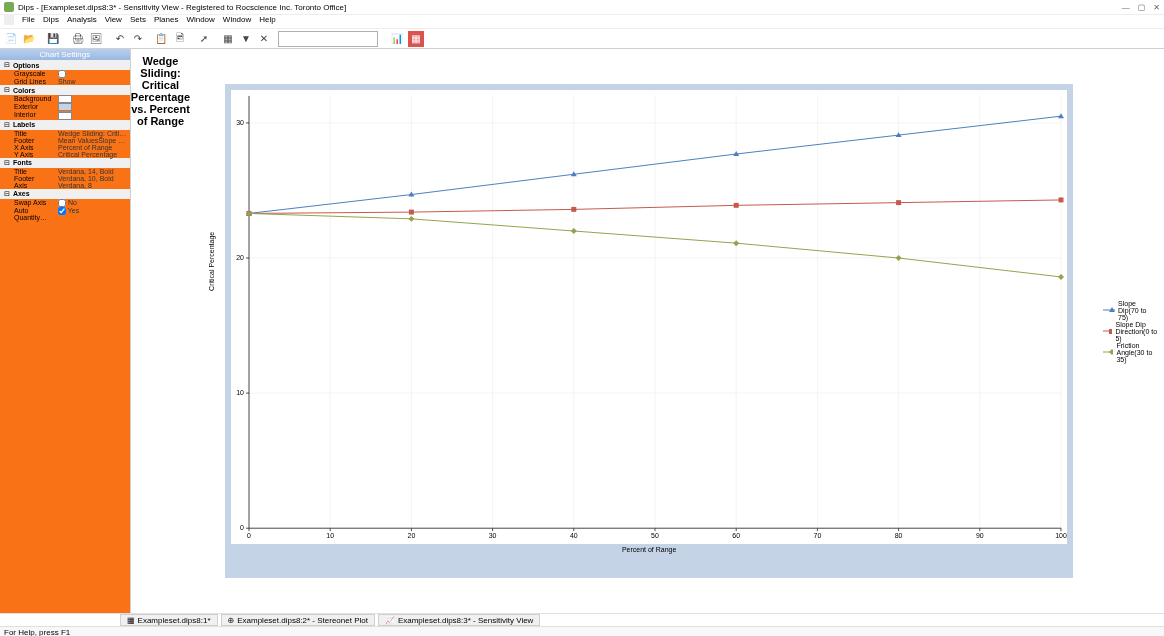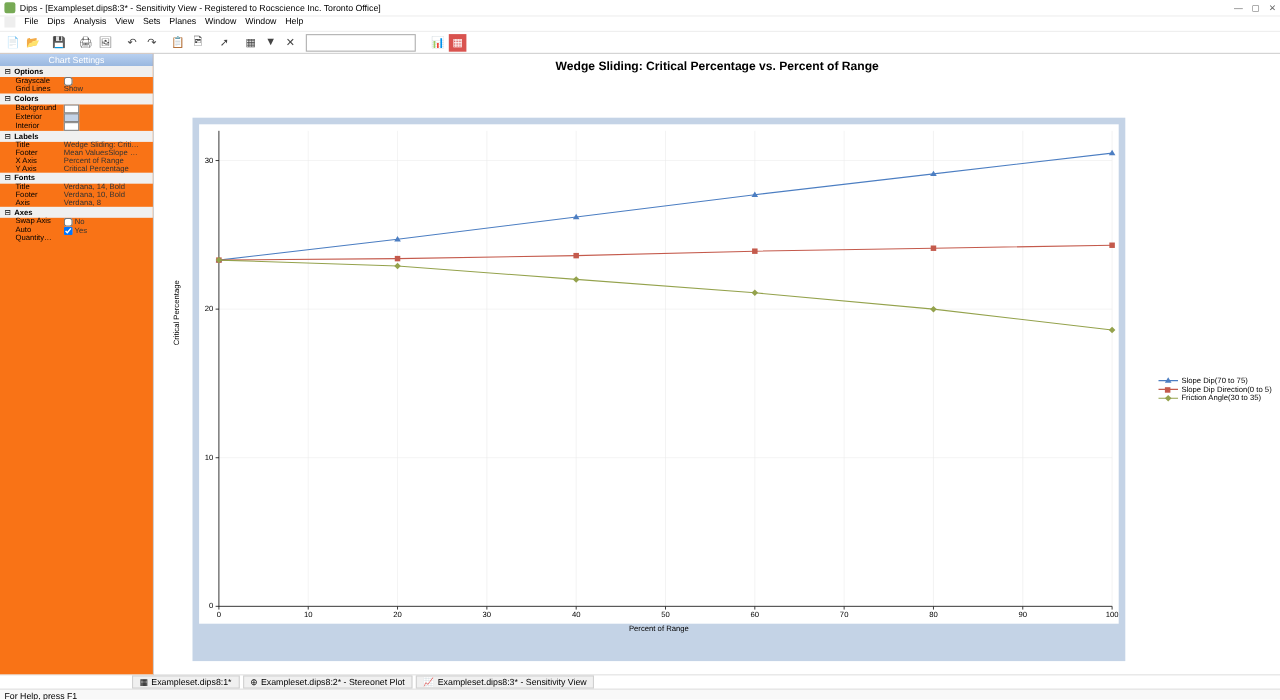--- a/index.html
+++ b/index.html
@@ -17,21 +17,21 @@
 .sidebar { width:140px; border-right:1px solid #d0d0d0; display:flex; flex-direction:column; background:#f97316; }
 .side-title { background:linear-gradient(#b8d0f0,#9ab8e0); color:#fff; font-size:8px; text-align:center; padding:1px 0; }
 .props { font-size:7px; overflow:auto; flex:1; }
 .props .group { font-weight:bold; background:#f0f0f0; padding:1px 4px; display:flex; align-items:center; }
 .props .group::before { content:"⊟"; margin-right:3px; font-weight:normal; }
 .props .row { display:flex; padding:0 0 0 14px; }
 .props .key { width:44px; }
 .props .val { flex:1; color:#333; }
 .props input[type=checkbox]{ width:8px; height:8px; vertical-align:middle; }
 .colbox { width:14px; height:8px; border:1px solid #888; display:inline-block; vertical-align:middle; }
-.chart-area { flex:1; display:flex; flex-direction:column;gap:22px; }
+.chart-area { flex:1; display:flex; flex-direction:row; }
 .chart-title { text-align:center; font-size:11px; font-weight:bold; padding:6px 0; }
 .chart-main { flex:1; display:flex; align-items:center; padding:0 6px 0 35px; }
 .chart-frame { background:#c4d3e6; padding:6px; flex:0 0 auto; width:848px; height:494px; position:relative; }
 .chart-plot { background:#fff; width:100%; height:calc(100% - 28px); position:relative; }
 .axis-label-y { position:absolute; left:-20px; top:50%; transform:rotate(-90deg) translateX(50%); transform-origin:left center; font-size:7px; }
 .axis-label-x { text-align:center; font-size:7px; color:#000; margin-top:2px; }
 .legend { font-size:7px; margin-left:30px; }
 .legend .li { display:flex; align-items:center; gap:3px; }
 .legend .li svg { width:18px; height:8px; }
 .footer { text-align:center; font-size:8px; line-height:1.2; padding:4px 0 6px; }

